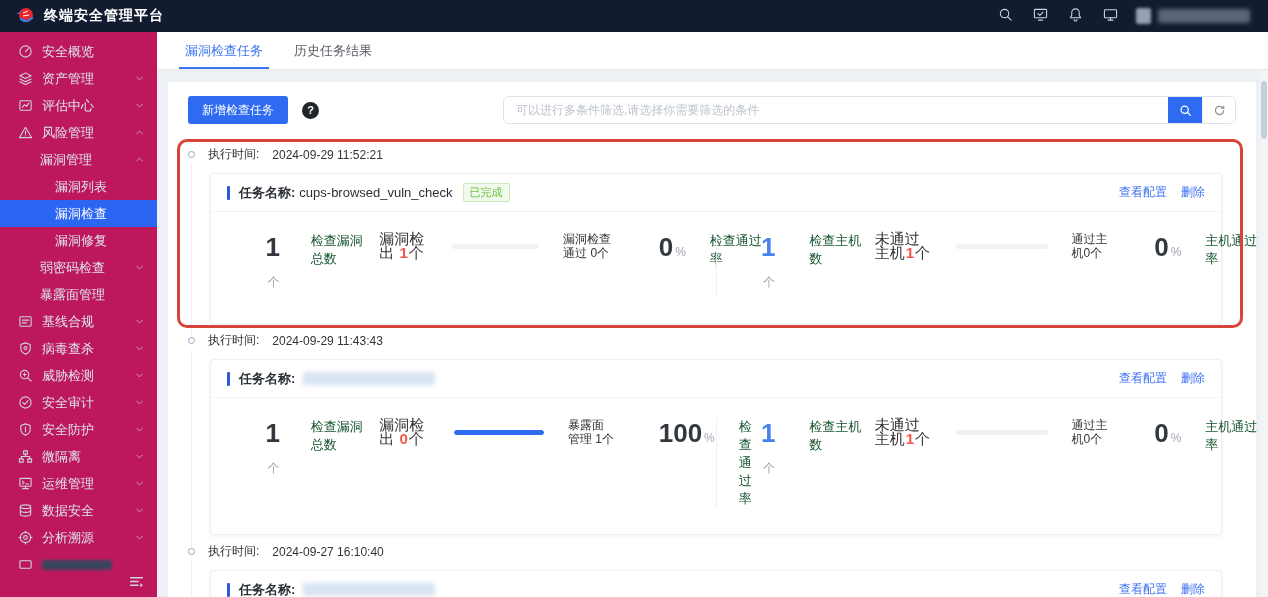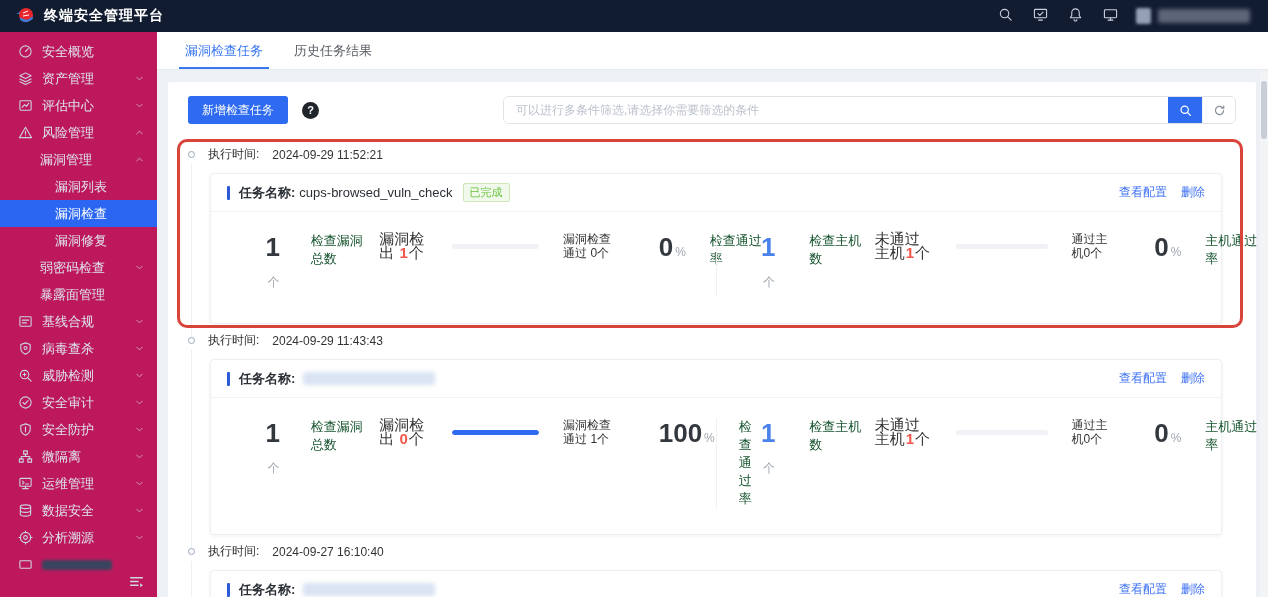--- a/index.html
+++ b/index.html
@@ -470,21 +470,21 @@
         <div class="half left">
                   <div class="stat big">
       <div class="num" style="color:#33383f">1<span class="unit">个</span></div>
       <div class="lbl">检查漏洞总数</div>
                   </div>
                   <div class="stat prog">
     <div class="ptop">漏洞检出 <b class="cnt" style="color:#f1574a">0</b>个</div>
     <div class="bar">
                       <i style="width:100%"></i>
                     </div>
-    <div class="pbot">漏洞检查通过 1个</div>
+    <div class="pbot">暴露面管理 1个</div>
                   </div>
                   <div class="stat big">
       <div class="num" style="color:#33383f">100<span class="unit">%</span></div>
       <div class="lbl">检查通过率</div>
                   </div>
                 </div>
         <div class="half right">
                   <div class="stat big">
       <div class="num" style="color:#4a82ec">1<span class="unit">个</span></div>
       <div class="lbl">检查主机数</div>

